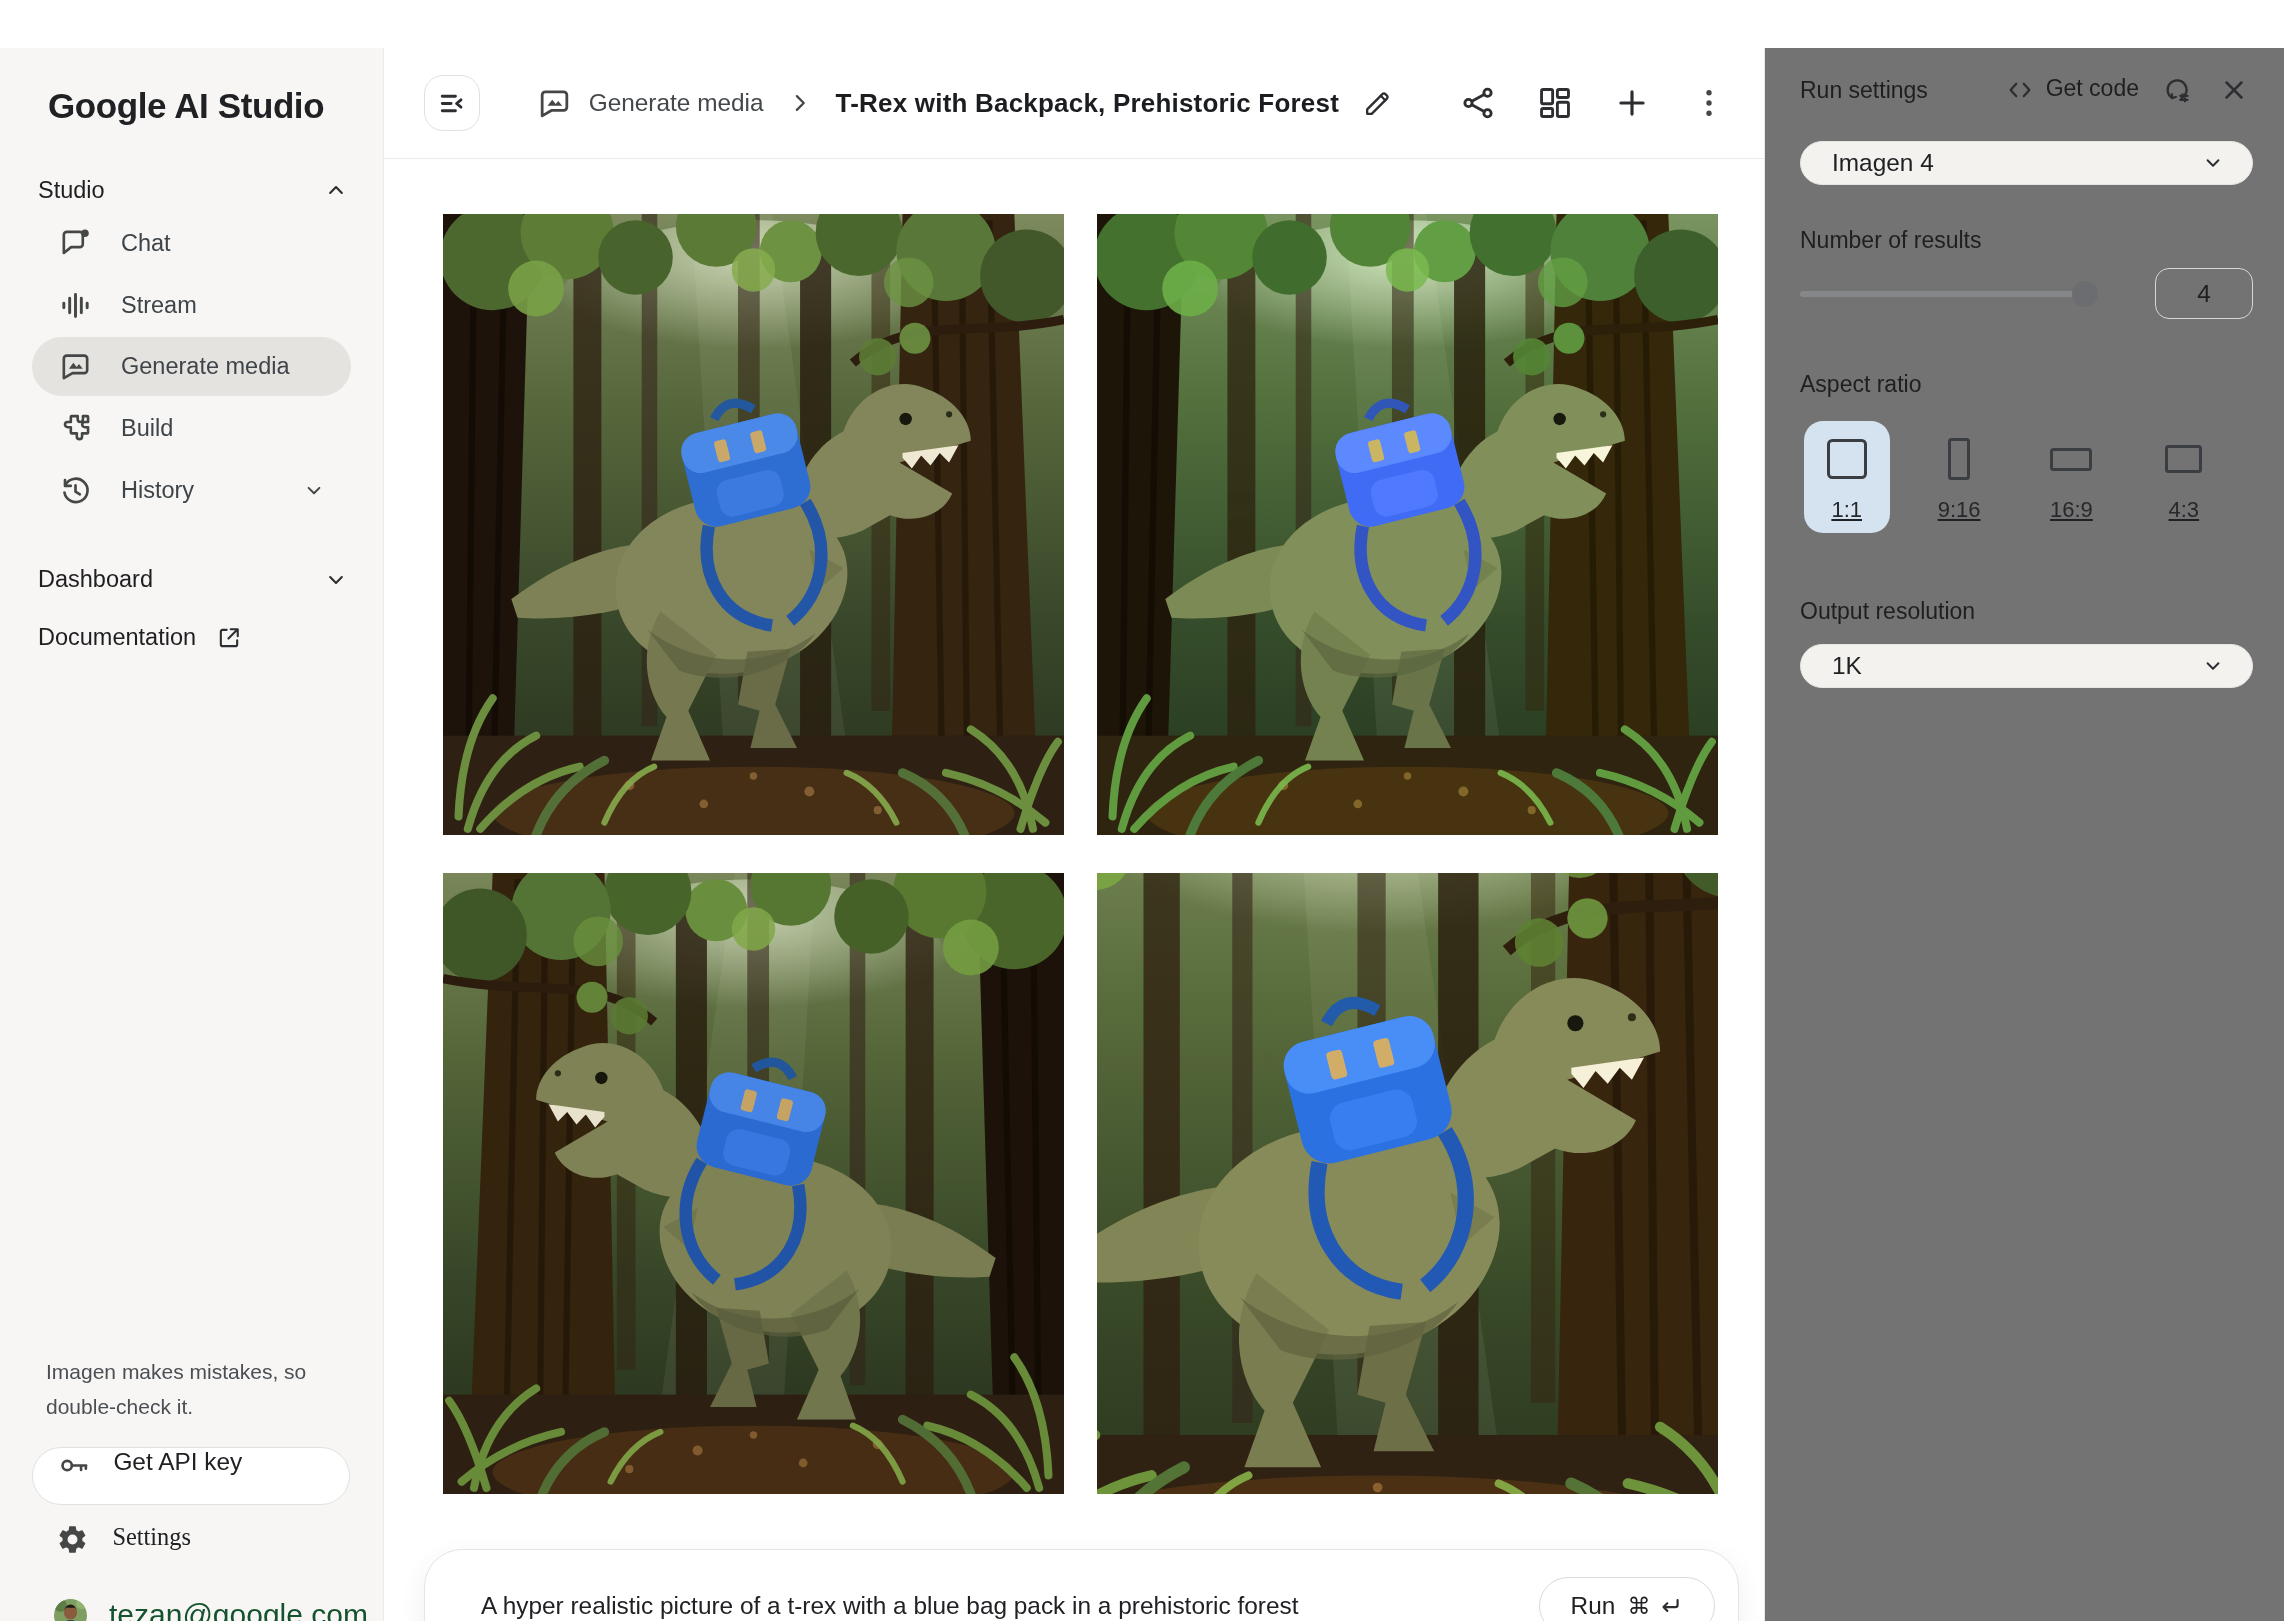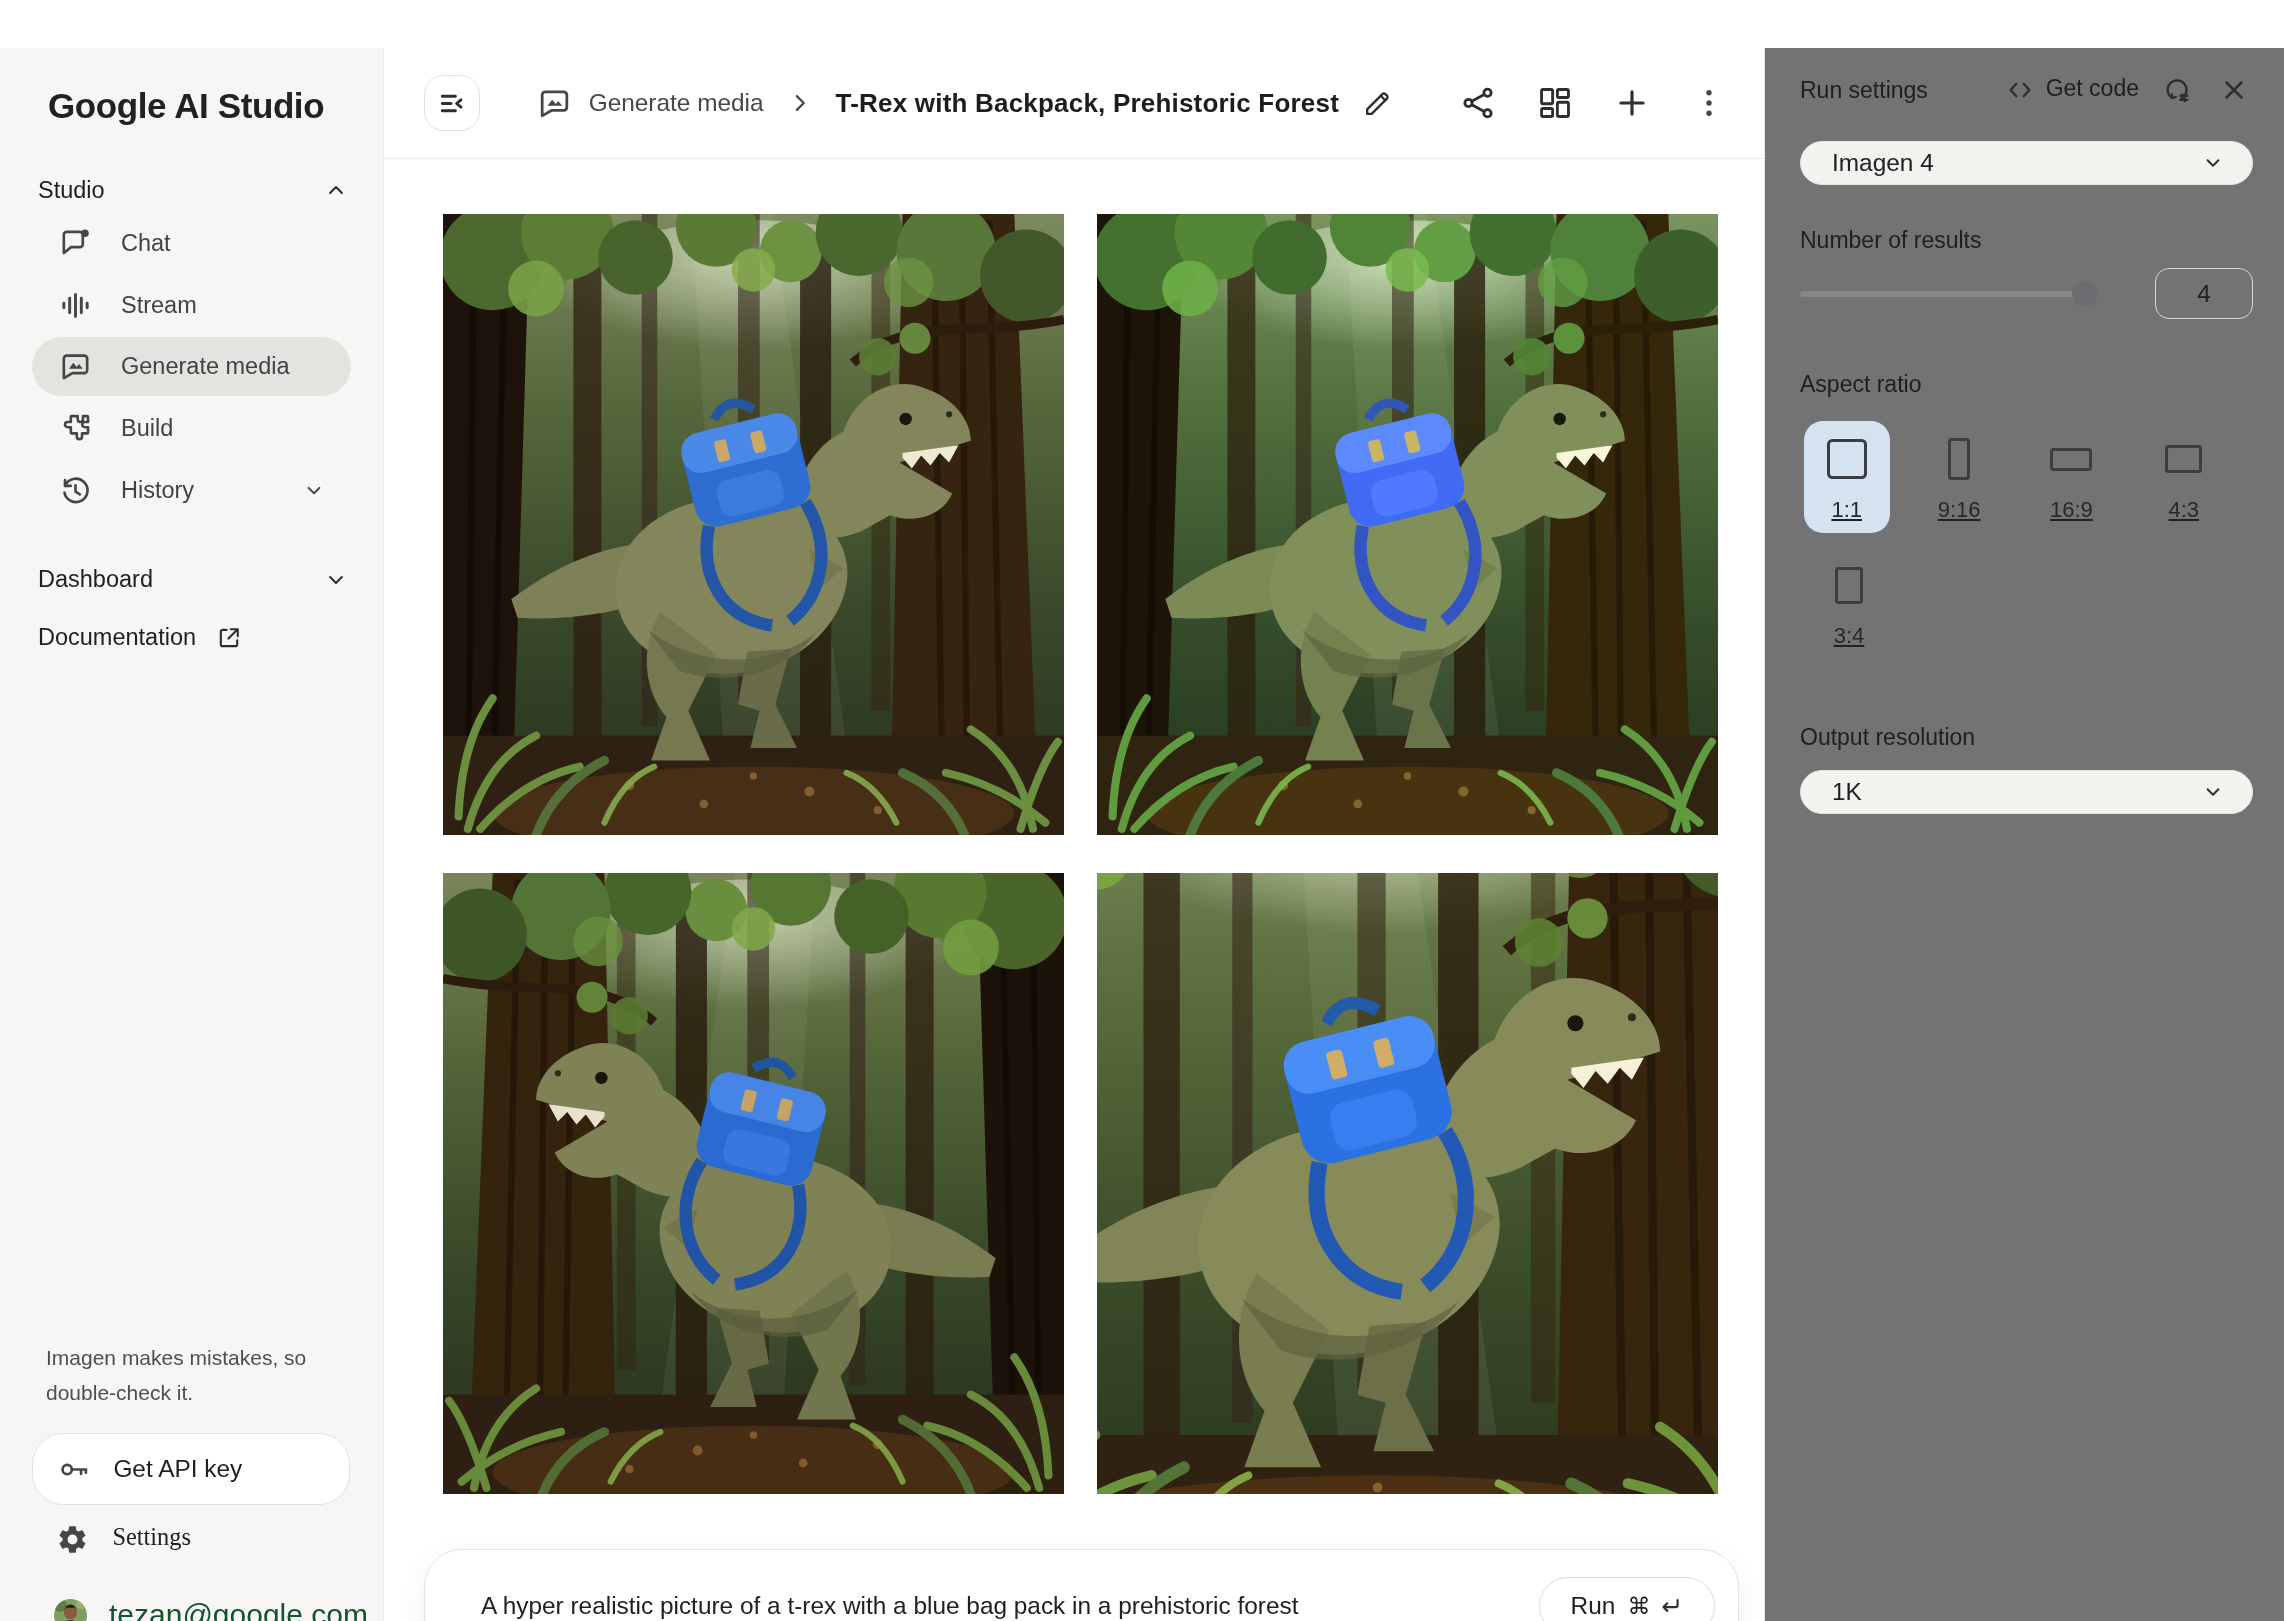--- a/index.html
+++ b/index.html
@@ -24,21 +24,21 @@
   .nav-item .chev { position:absolute; right:24.4px; width:26px; height:26px; }
   .side-row { display:flex; align-items:center; margin:0 33px 0 38px; height:58px; cursor:pointer; }
   .side-row .lbl { font-size:23.5px; font-weight:500; color:#1f1f21; }
   .side-row.dash { margin-top:31px; }
   .side-row .flex { flex:1; }
   .ext-ico { width:28px; height:28px; margin-left:19px; }
   .chev-ico { width:28px; height:28px; }
 
   .side-bottom { position:absolute; left:0; right:0; bottom:0; padding:0 33px 26px 32px; }
   .disclaimer { margin-left:14px; width:288px; font-size:21px; line-height:35px; color:#4b4f54; margin-bottom:23px; }
-  .api-btn { display:flex; align-items:center; height:72px; background:#fff; border:1.7px solid #e3e1de;
+  .api-btn { display:flex; height:58px; background:#fff; border:1.7px solid #e3e1de;
     border-radius:31px; padding-left:24.4px; cursor:pointer; }
   .api-btn .kicon { width:35px; height:35px; margin-right:21px; }
   .api-btn .lbl { font-size:24.4px; color:#202124; }
   .settings-row { display:flex; height:52px; margin-top:17.4px; padding-left:24.4px; cursor:pointer;font-family:Liberation Serif, serif; }
   .settings-row .gicon { width:33px; height:33px; margin-right:23px; }
   .settings-row .lbl { font-size:24.4px; color:#202124; }
   .account-row { display:flex; align-items:center; height:56px; margin-top:12.2px; padding-left:22px; cursor:pointer; }
   .avatar { width:33px; height:33px; border-radius:50%; overflow:hidden; margin-right:22px; flex:0 0 33px; }
   .account-row .email { font-size:30px; color:#14532d; }
 
@@ -471,28 +471,20 @@
           </div>
         <div class="ar-name">16:9</div>
       </div>
       <div class="ar-tile">
         <div class="ar-icon-zone">
             <div class="ar-box b43"></div>
           </div>
         <div class="ar-name">4:3</div>
       </div>
     </div>
-    <div class="ar-row ar-row2">
-      <div class="ar-tile">
-        <div class="ar-icon-zone">
-            <div class="ar-box b34"></div>
-          </div>
-        <div class="ar-name">3:4</div>
-      </div>
-    </div>
 
     <div class="plabel or-label">Output resolution</div>
     <div class="pill-select or-select">
       <span class="pval">1K</span>
       <svg viewBox="0 0 24 24">
           <path class="st dk" d="M7 9.5 l5 5 5-5"></path>
         </svg>
     </div>
   </div>
 </div>

